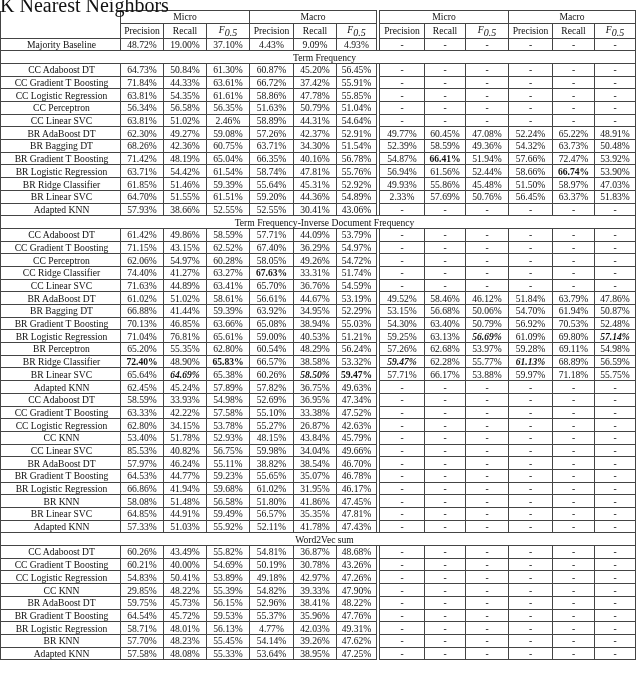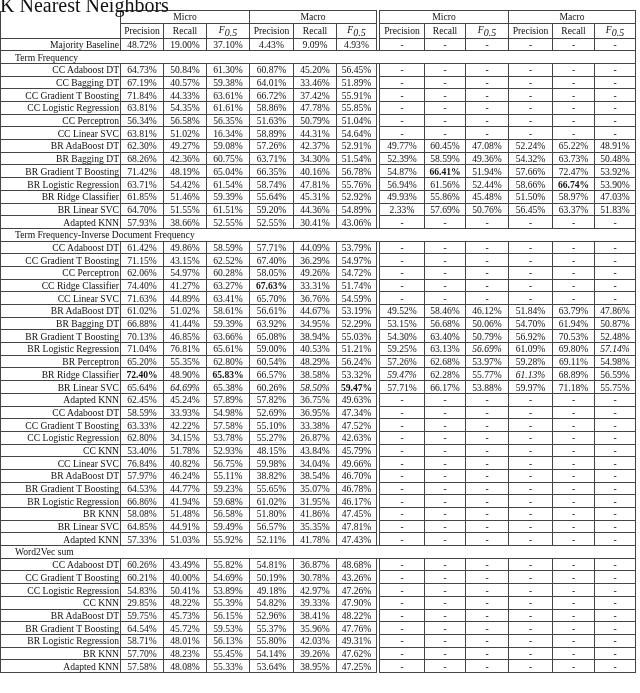--- a/index.html
+++ b/index.html
@@ -1,24 +1,24 @@
 <!DOCTYPE html>
 <html><head>
 <meta charset="utf-8">
 <style>
   html, body { margin: 0; padding: 0; background: #ffffff; }
   body { width: 640px; height: 693px; overflow: hidden; font-family: "DejaVu Serif", "Liberation Serif", serif; color: #111; }
   .title { font-family: "Liberation Serif", "DejaVu Serif", serif; font-size: 20px; line-height: 20px; height: 15px; margin: -5px 0 0 0; padding-left: 0; white-space: nowrap; }
   table { border-collapse: collapse; font-family: "Liberation Serif", serif; font-size: 9.6px; table-layout: fixed; }
   td, th { border: 1px solid #444; padding: 0 1px; text-align: center; height: 11.7px; line-height: 11px; font-weight: normal; white-space: nowrap; overflow: hidden; }
-  td.name { text-align: right; padding-left: 3px; }
-  td.group { text-align: left; padding-left: 14px; border-left: 1px solid #444; border-right: 1px solid #444; }
+  td.name { text-align: center; padding-left: 3px; }
+  td.group { text-align: center; padding-left: 14px; border-left: 1px solid #444; border-right: 1px solid #444; }
   .gap { width: 1px; padding: 0; border-top: none; border-bottom: none; }
   .b { font-weight: bold; }
-  .bi { font-weight: normal; font-style: italic; }
+  .bi { font-weight: bold; font-style: italic; }
   .f sub { font-size: 10px; }
   .f { font-style: italic; }
 </style>
 </head>
 <body>
 
 <div class="title">K Nearest Neighbors</div>
 
 <table id="tbl">
   <colgroup>
@@ -93,36 +93,20 @@
         <td>56.45%</td>
         <td class="gap"></td>
         <td>-</td>
         <td>-</td>
         <td>-</td>
         <td>-</td>
         <td>-</td>
         <td>-</td>
       </tr>
       <tr>
-        <td class="name">CC Bagging DT</td>
-        <td>67.19%</td>
-        <td>40.57%</td>
-        <td>59.38%</td>
-        <td>64.01%</td>
-        <td>33.46%</td>
-        <td>51.89%</td>
-        <td class="gap"></td>
-        <td>-</td>
-        <td>-</td>
-        <td>-</td>
-        <td>-</td>
-        <td>-</td>
-        <td>-</td>
-      </tr>
-      <tr>
         <td class="name">CC Gradient T Boosting</td>
         <td>71.84%</td>
         <td>44.33%</td>
         <td>63.61%</td>
         <td>66.72%</td>
         <td>37.42%</td>
         <td>55.91%</td>
         <td class="gap"></td>
         <td>-</td>
         <td>-</td>
@@ -160,21 +144,21 @@
         <td>-</td>
         <td>-</td>
         <td>-</td>
         <td>-</td>
         <td>-</td>
       </tr>
       <tr>
         <td class="name">CC Linear SVC</td>
         <td>63.81%</td>
         <td>51.02%</td>
-        <td>16.34%</td>
+        <td>2.46%</td>
         <td>58.89%</td>
         <td>44.31%</td>
         <td>54.64%</td>
         <td class="gap"></td>
         <td>-</td>
         <td>-</td>
         <td>-</td>
         <td>-</td>
         <td>-</td>
         <td>-</td>
@@ -561,21 +545,21 @@
         <td class="gap"></td>
         <td>-</td>
         <td>-</td>
         <td>-</td>
         <td>-</td>
         <td>-</td>
         <td>-</td>
       </tr>
       <tr>
         <td class="name">CC Linear SVC</td>
-        <td>76.84%</td>
+        <td>85.53%</td>
         <td>40.82%</td>
         <td>56.75%</td>
         <td>59.98%</td>
         <td>34.04%</td>
         <td>49.66%</td>
         <td class="gap"></td>
         <td>-</td>
         <td>-</td>
         <td>-</td>
         <td>-</td>
@@ -775,21 +759,21 @@
         <td>-</td>
         <td>-</td>
         <td>-</td>
         <td>-</td>
       </tr>
       <tr>
         <td class="name">BR Logistic Regression</td>
         <td>58.71%</td>
         <td>48.01%</td>
         <td>56.13%</td>
-        <td>55.80%</td>
+        <td>4.77%</td>
         <td>42.03%</td>
         <td>49.31%</td>
         <td class="gap"></td>
         <td>-</td>
         <td>-</td>
         <td>-</td>
         <td>-</td>
         <td>-</td>
         <td>-</td>
       </tr>

